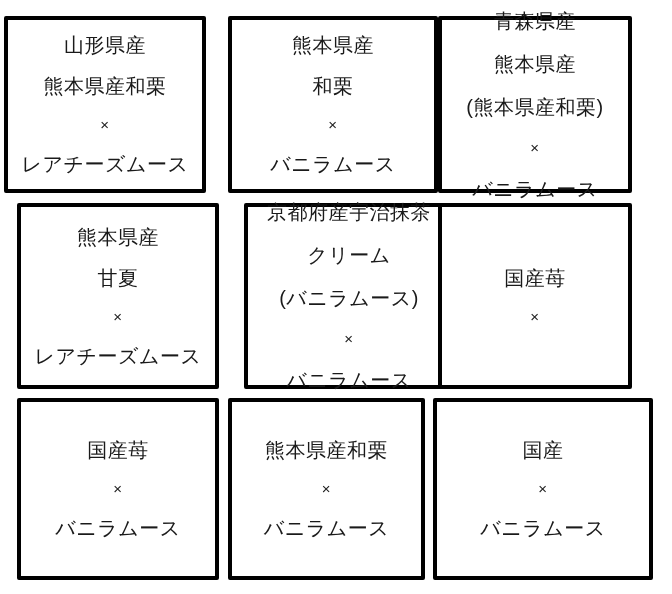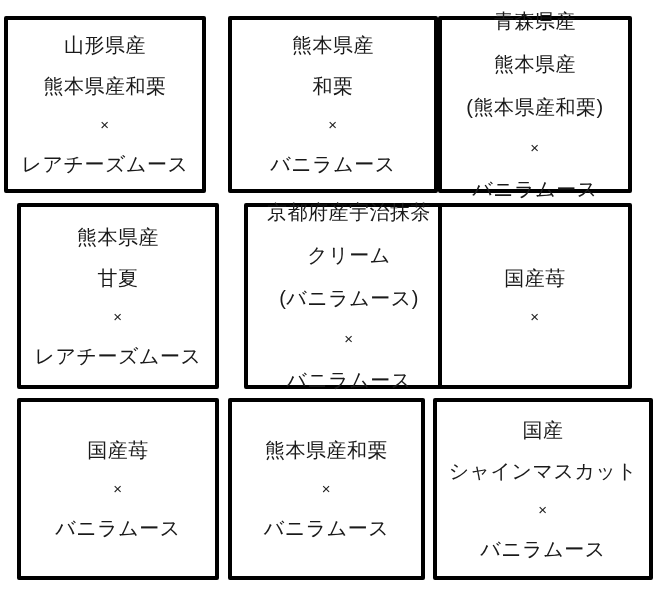--- a/index.html
+++ b/index.html
@@ -109,18 +109,17 @@
   </div>
 
   <div class="cell c8">
     <div class="line">熊本県産和栗</div>
     <div class="line sep">×</div>
     <div class="line">バニラムース</div>
   </div>
 
   <div class="cell c9">
     <div class="line">国産</div>
-    <div class="line">シャインマスカット</div>
     <div class="line sep">×</div>
     <div class="line">バニラムース</div>
   </div>
 
 </div>
 
 </body></html>

